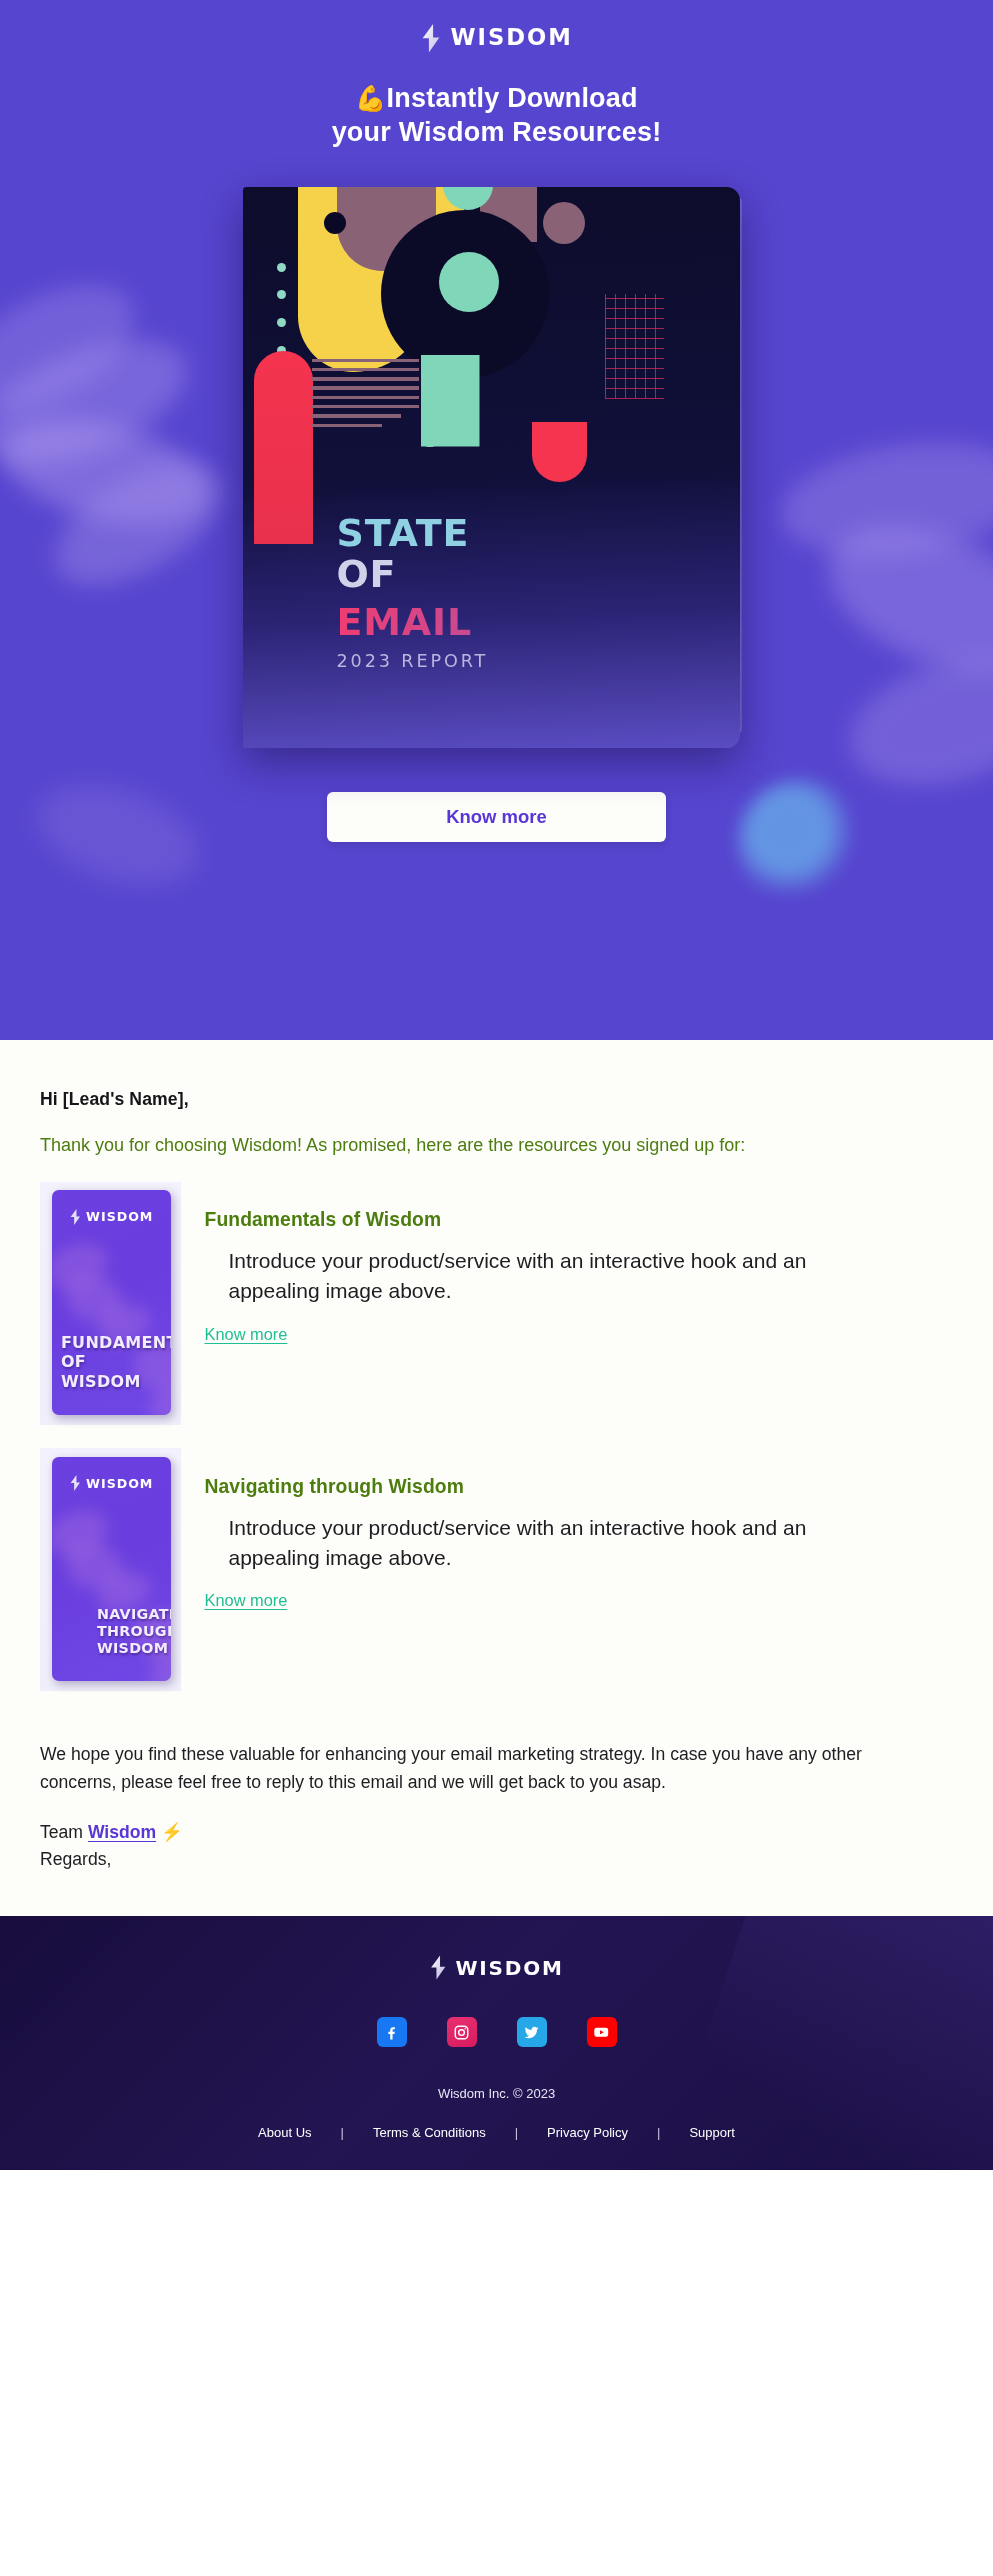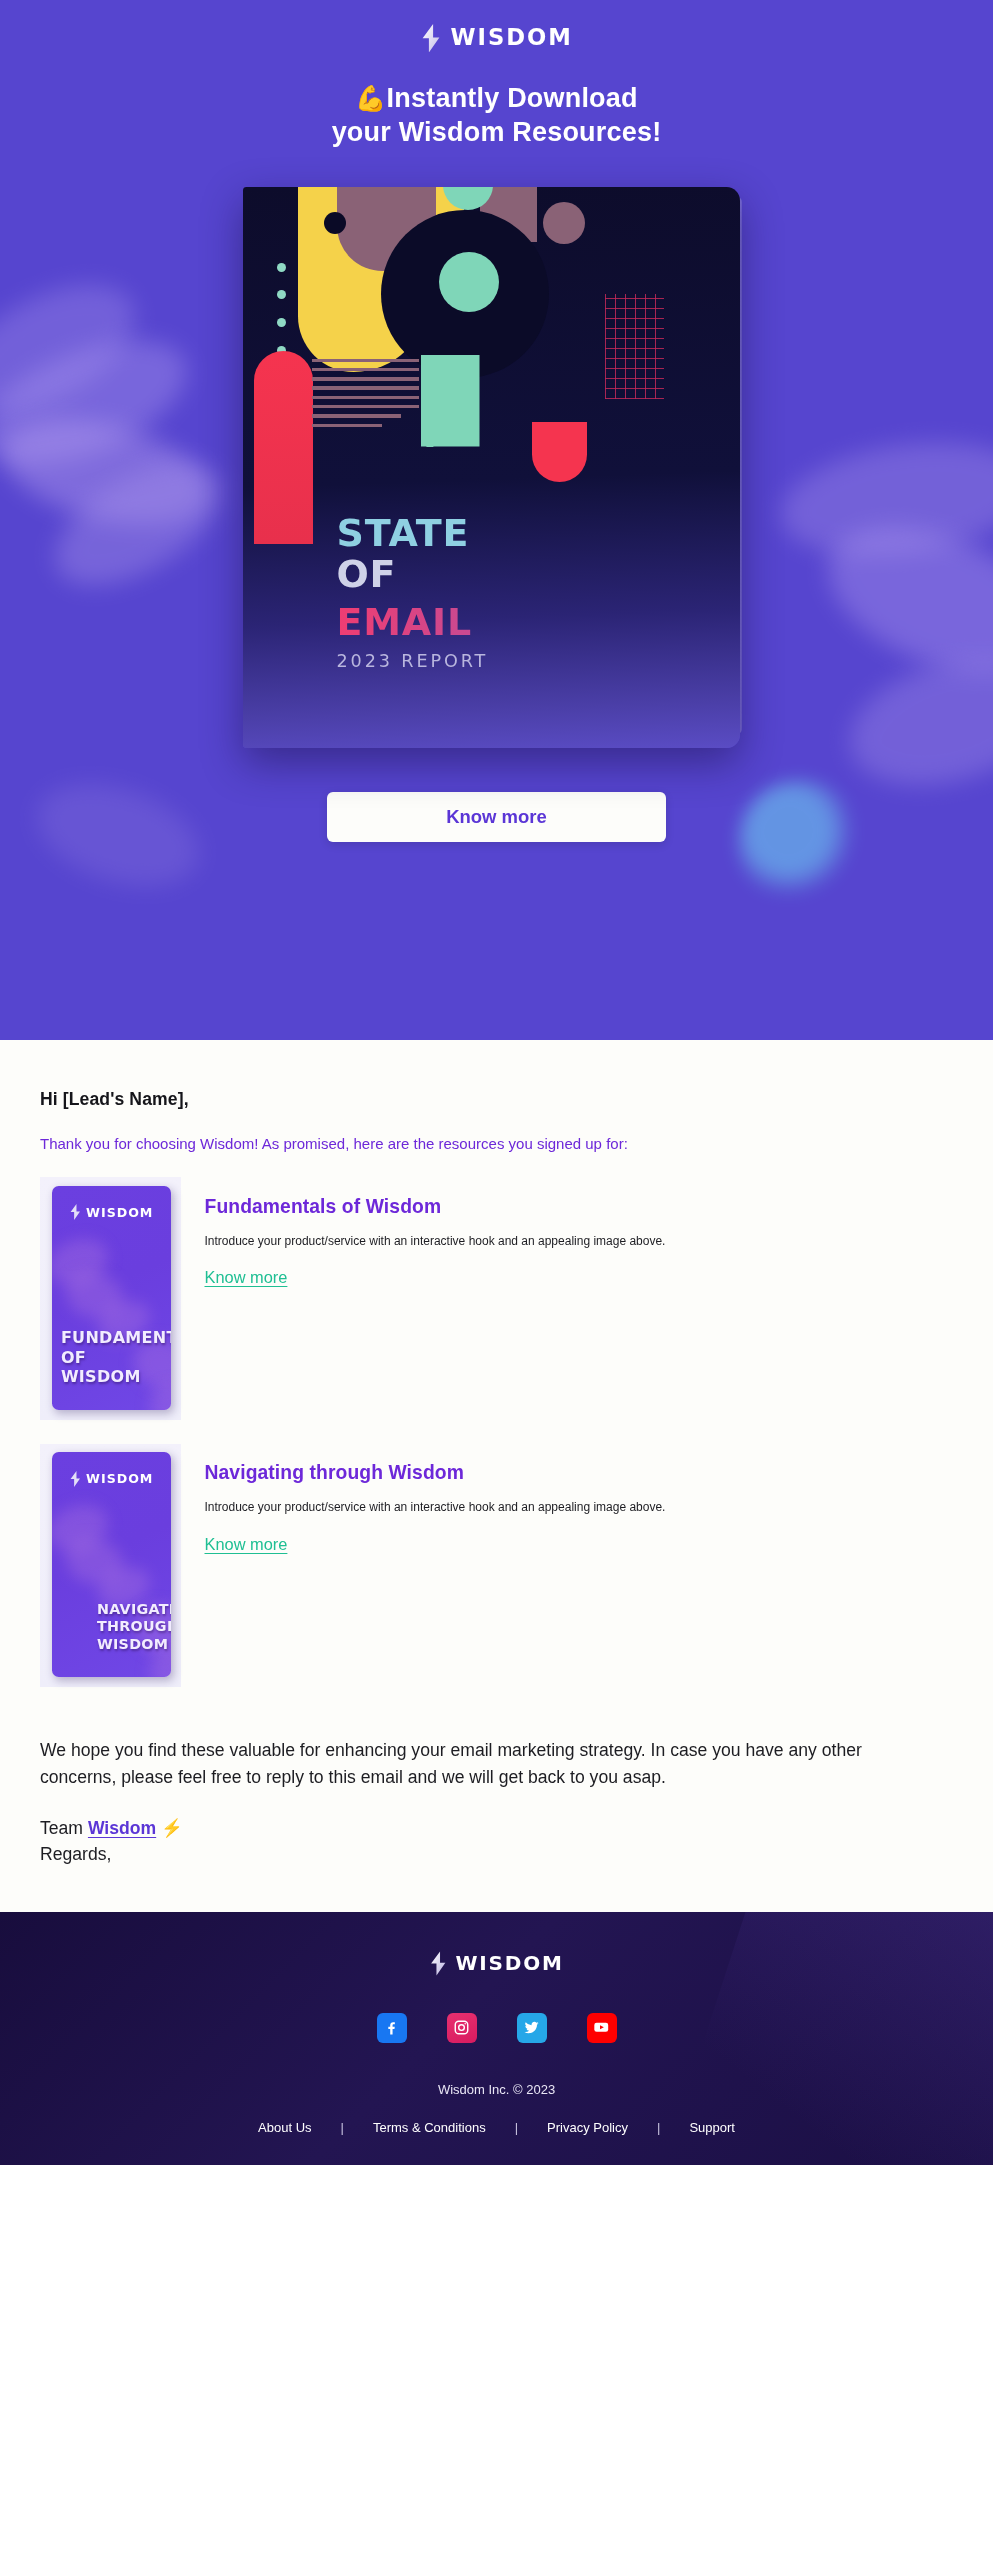--- a/index.html
+++ b/index.html
@@ -230,21 +230,21 @@
     background: #fdfdfa;
     padding: 49px 40px 0 40px;
     position: relative;
   }
   .greeting {
     font-size: 17.6px; font-weight: 700; color: #15151a;
     letter-spacing: 0.1px;
   }
   .intro-para {
     margin-top: 22px;
-    font-size: 15px; color: #6d28d9; line-height: 1.55;
+    font-size: 18px; color: #4d7c0f; line-height: 1.55;
     max-width: 889px;
   }
   .section-heading {
     margin-top: 45px;
     font-size: 22px; font-weight: 700; color: #15151a;
     letter-spacing: 0.1px;
   }
 
   
   .res-card {
@@ -292,27 +292,29 @@
     color: #f2ecff;
     font-family: "DejaVu Sans", sans-serif;
     font-size: 16px; font-weight: 700; line-height: 1.22;
     letter-spacing: 0.3px;
     text-shadow: 0.8px 1.7px 2.5px rgba(40,10,80,.45);
   }
   .thumb-title.small { font-size: 14.3px; margin-left: 36px; }
 
   .card-text { padding: 18.5px 0 0 23.5px; flex: 1 1 auto; }
   .card-title {
-    font-size: 19.3px; font-weight: 700; color: #6d28d9;
+    font-size: 19.3px; font-weight: 700; color: #4d7c0f;
     letter-spacing: 0.1px;
+    margin-top: 9px;
   }
   .card-desc {
     margin-top: 15px;
-    font-size: 12px; color: #1d1d22; line-height: 1.42;
+    font-size: 21px; color: #1d1d22; line-height: 1.42;
     max-width: 587px;
+    margin-left: 24px;
   }
   .card-link {
     display: inline-block;
     margin-top: 18.5px;
     font-size: 16.4px;
     color: #1fbf93;
     text-decoration: underline;
     text-underline-offset: 2.5px;
     cursor: pointer;
   }

